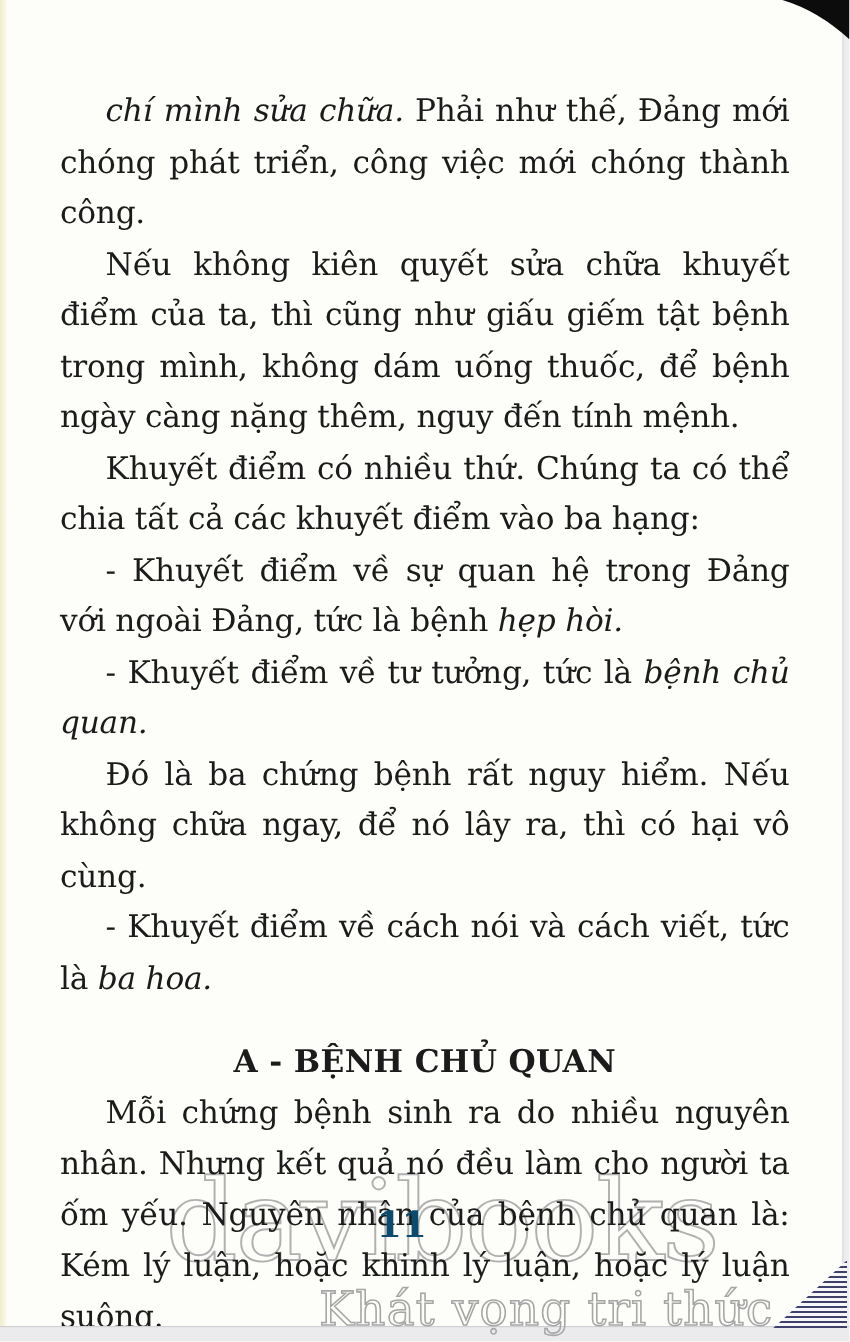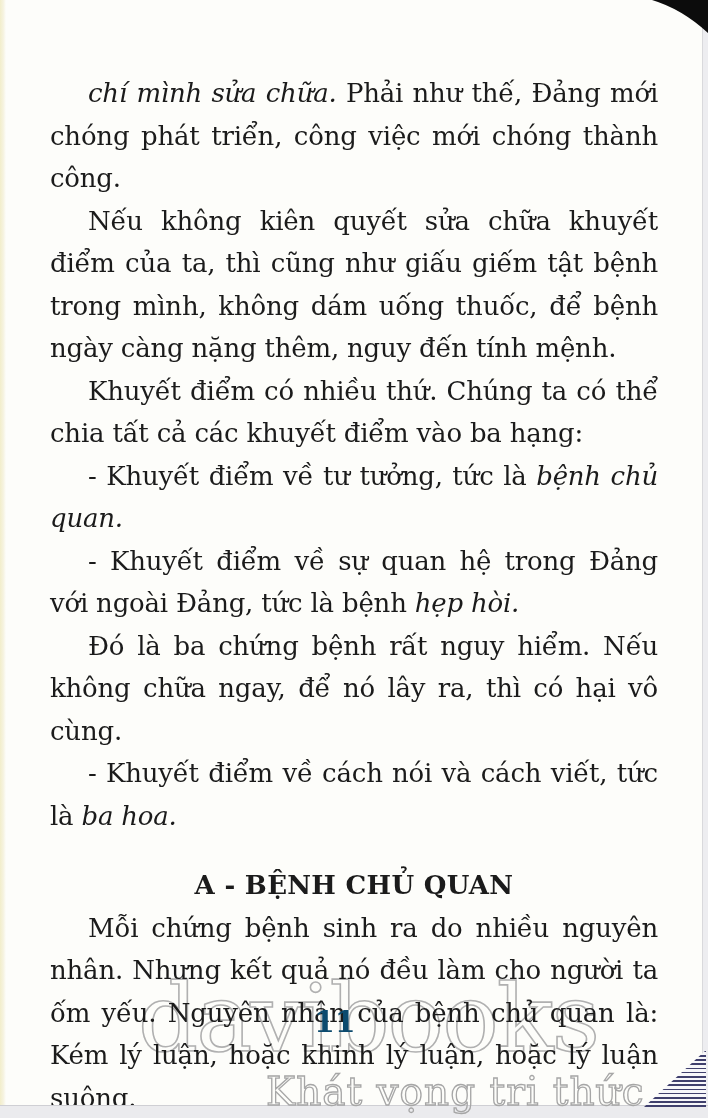--- a/index.html
+++ b/index.html
@@ -93,22 +93,22 @@
 <div class="bottom-bar"></div>
 <svg class="corner-fold" width="58" height="34" viewBox="0 0 58 34">
   <path d="M 2 0 L 58 0 L 58 33 Q 32 9 2 0 Z" fill="#0c0c0c"></path>
 </svg>
 <div class="page-curl"></div>
 
 <div class="text-block">
   <p><span class="it">chí mình sửa chữa.</span><span> Phải như thế, Đảng mới chóng phát triển, công việc mới chóng thành công.</span></p>
   <p><span>Nếu không kiên quyết sửa chữa khuyết điểm của ta, thì cũng như giấu giếm tật bệnh trong mình, không dám uống thuốc, để bệnh ngày càng nặng thêm, nguy đến tính mệnh.</span></p>
   <p><span>Khuyết điểm có nhiều thứ. Chúng ta có thể chia tất cả các khuyết điểm vào ba hạng:</span></p>
+  <p><span>- Khuyết điểm về sự quan hệ trong Đảng với ngoài Đảng, tức là bệnh </span><span class="it">hẹp hòi.</span></p>
   <p><span>- Khuyết điểm về tư tưởng, tức là </span><span class="it">bệnh chủ quan.</span></p>
-  <p><span>- Khuyết điểm về sự quan hệ trong Đảng với ngoài Đảng, tức là bệnh </span><span class="it">hẹp hòi.</span></p>
   <p><span>Đó là ba chứng bệnh rất nguy hiểm. Nếu không chữa ngay, để nó lây ra, thì có hại vô cùng.</span></p>
   <p><span>- Khuyết điểm về cách nói và cách viết, tức là </span><span class="it">ba hoa.</span></p>
   <p class="section-heading">A - BỆNH CHỦ QUAN</p>
   <p><span>Mỗi chứng bệnh sinh ra do nhiều nguyên nhân. Nhưng kết quả nó đều làm cho người ta ốm yếu. Nguyên nhân của bệnh chủ quan là: Kém lý luận, hoặc khinh lý luận, hoặc lý luận suông.</span></p>
 
 </div>
 
 <div class="wm-brand">davibooks</div>
 <div class="page-number">11</div>
 <div class="wm-tagline">Khát vọng tri thức</div>

